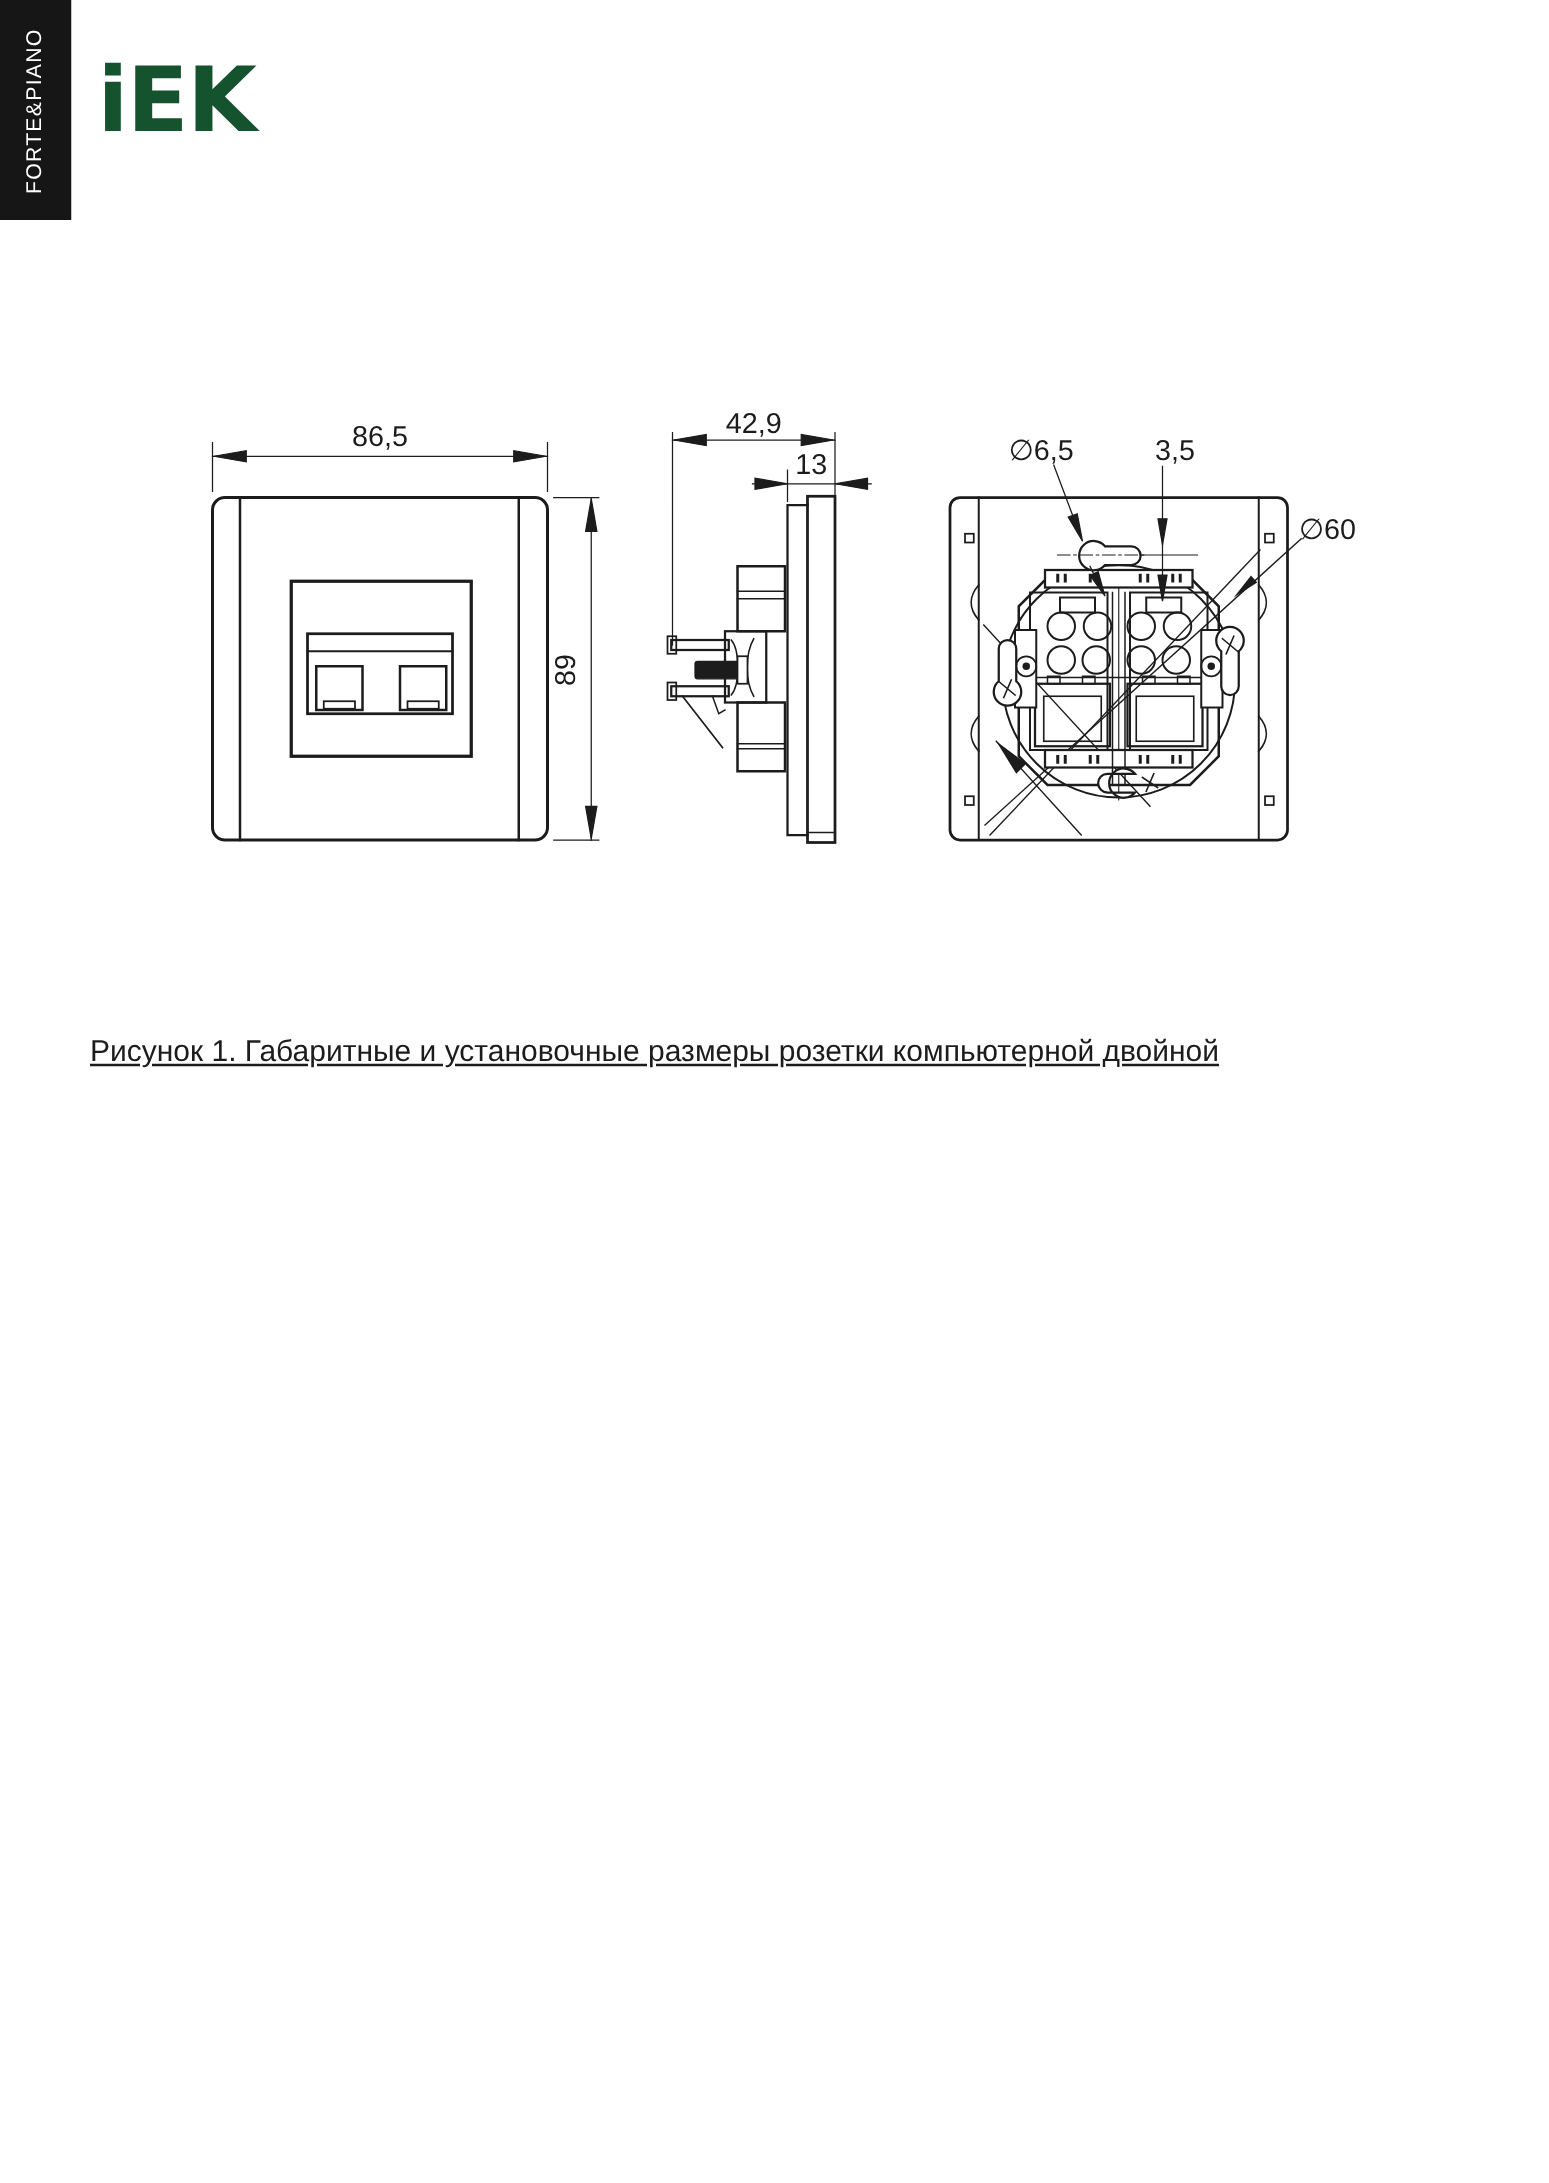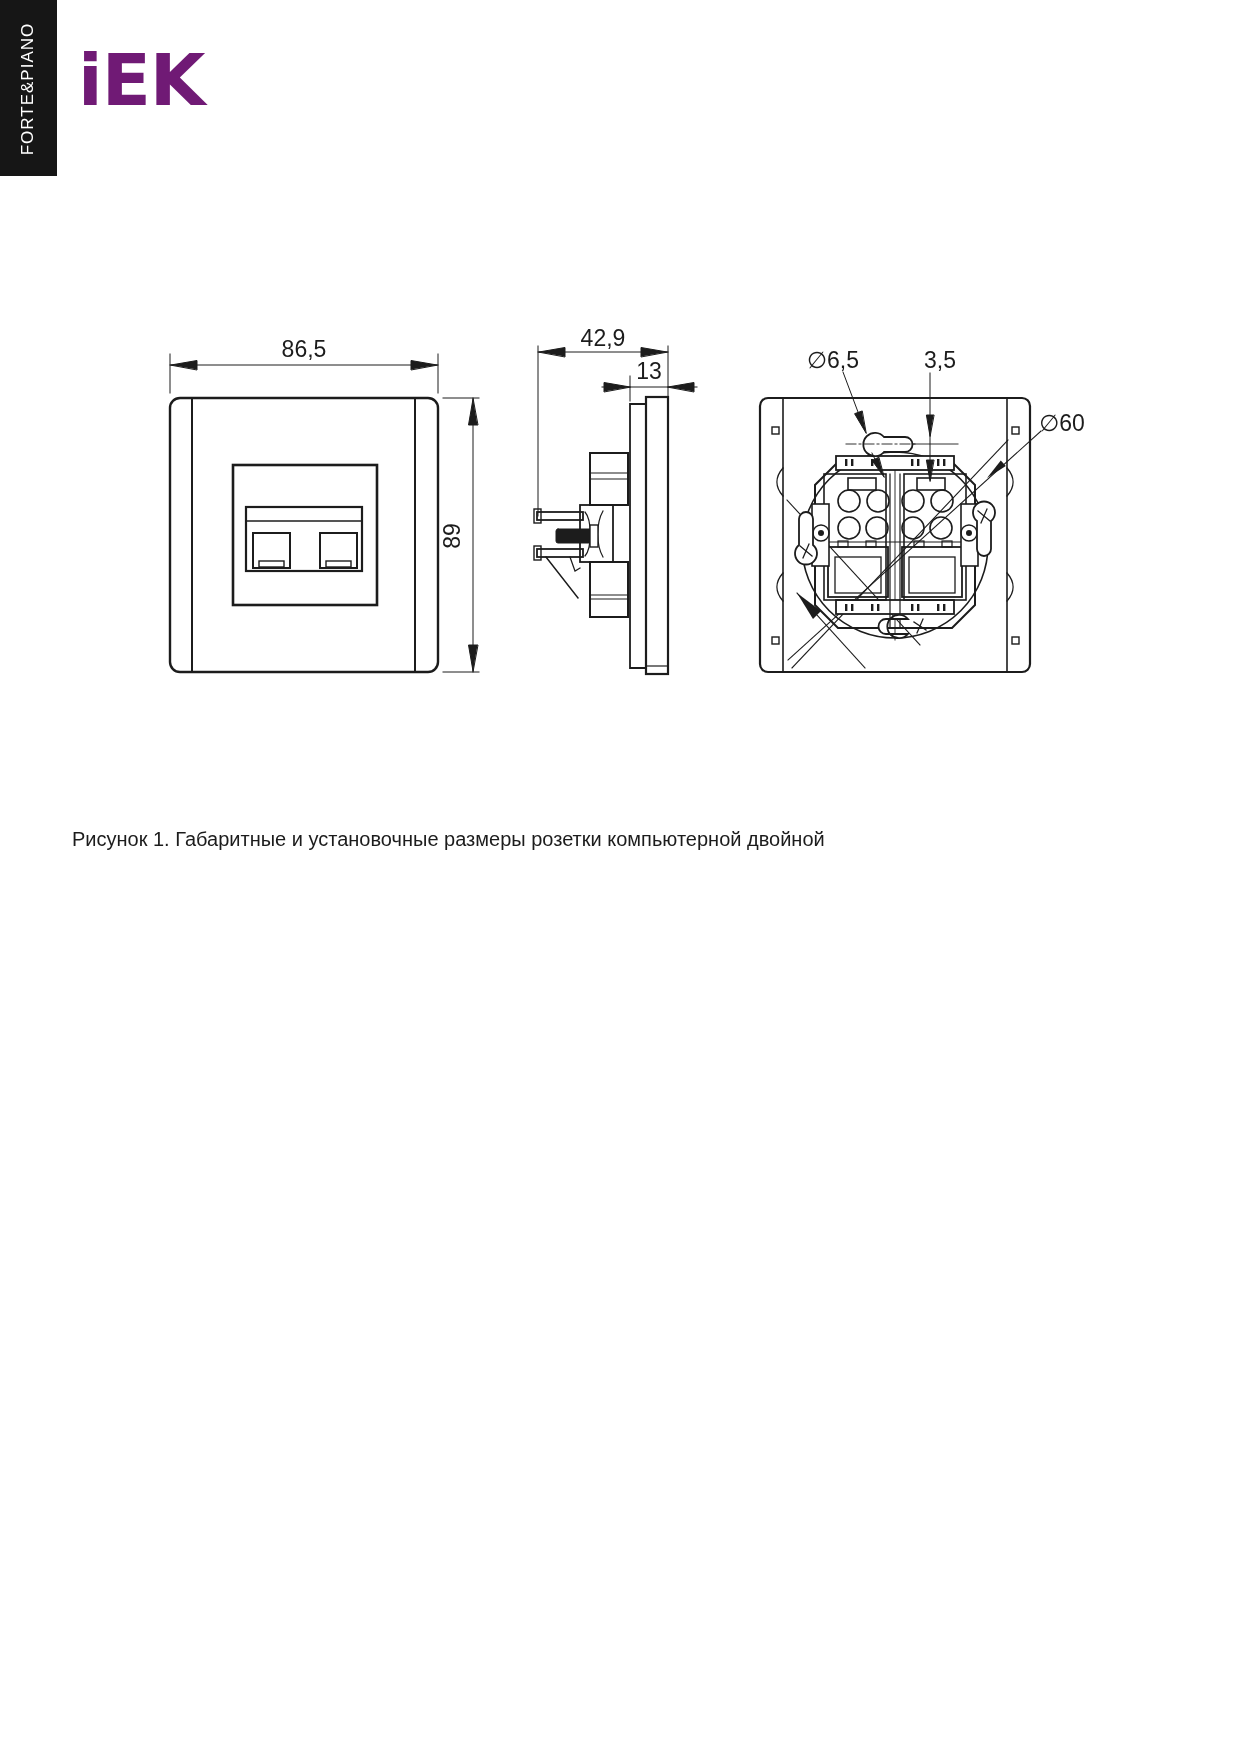--- a/index.html
+++ b/index.html
@@ -2,23 +2,23 @@
 <html><head>
 <meta charset="utf-8">
 <style>
   html,body{margin:0;padding:0;background:#ffffff;}
   body{width:1239px;height:1746px;position:relative;overflow:hidden;
        font-family:"Liberation Sans",sans-serif;color:#1a1a1a;}
   .brand-bar{position:absolute;left:0;top:0;width:57px;height:176px;background:#161616;}
   .brand-label{position:absolute;left:28px;top:89px;transform:translate(-50%,-50%) rotate(-90deg);
        white-space:nowrap;color:#ffffff;font-size:17px;letter-spacing:1px;font-weight:400;}
   .iek-logo{position:absolute;left:78px;top:44px;font-family:"DejaVu Sans",sans-serif;
-       font-weight:bold;font-size:72px;line-height:1;letter-spacing:-1px;color:#701a75;}
+       font-weight:bold;font-size:72px;line-height:1;letter-spacing:-1px;color:#14532d;}
   .drawing{position:absolute;left:100px;top:280px;width:1050px;height:440px;}
-  .caption{position:absolute;left:72px;top:828px;width:1100px;font-size:20px;color:#1c1c1c;}
+  .caption{position:absolute;left:72px;top:828px;width:1100px;font-size:24px;color:#1c1c1c;text-decoration:underline;}
   svg text{font-family:"Liberation Sans",sans-serif;font-size:23px;fill:#1c1c1c;}
 </style>
 </head>
 <body>
 
 <div class="brand-bar">
   <span class="brand-label">FORTE&amp;PIANO</span>
 </div>
 
 <div class="iek-logo">iEK</div>

